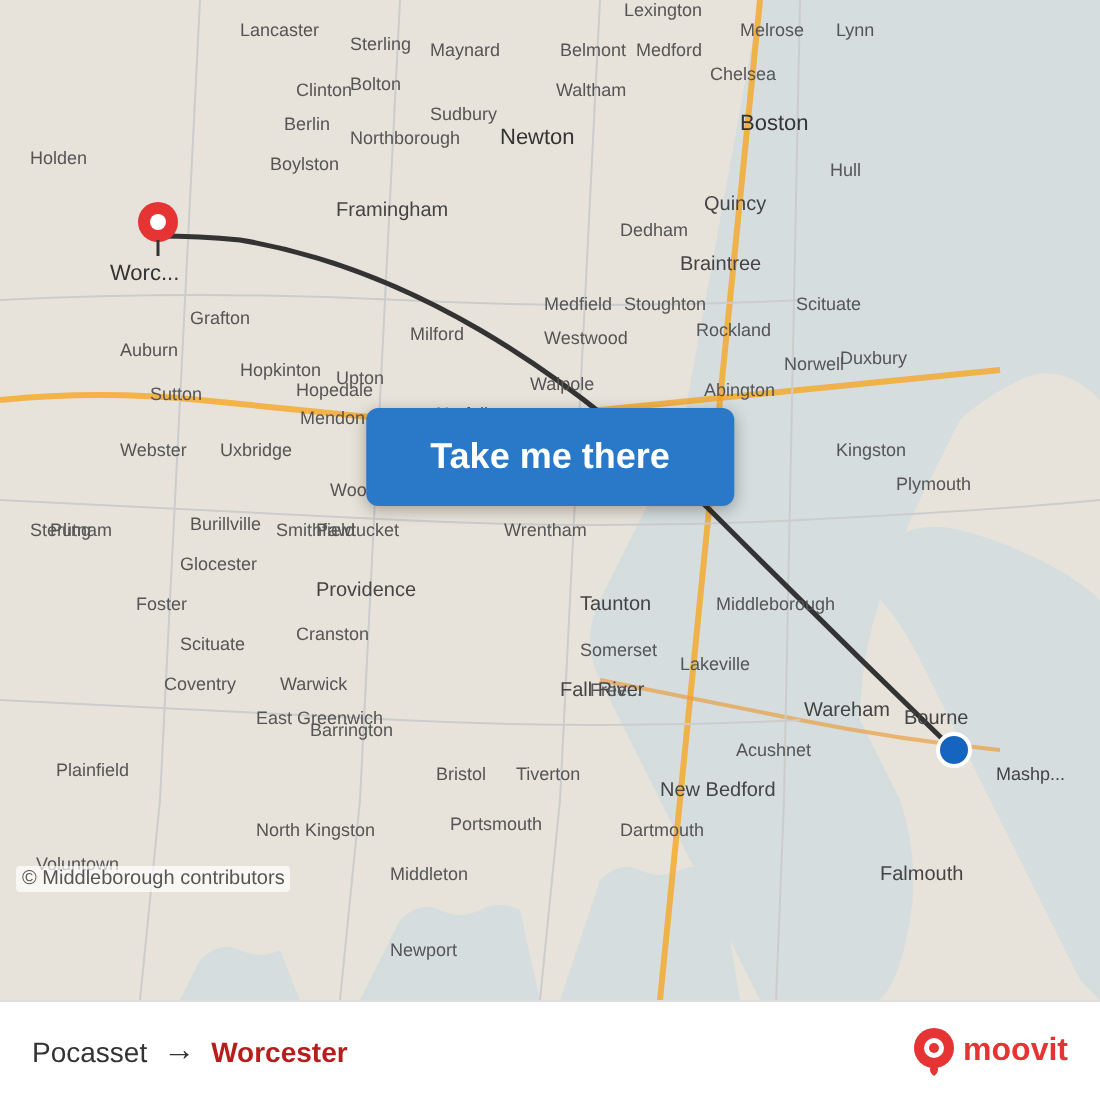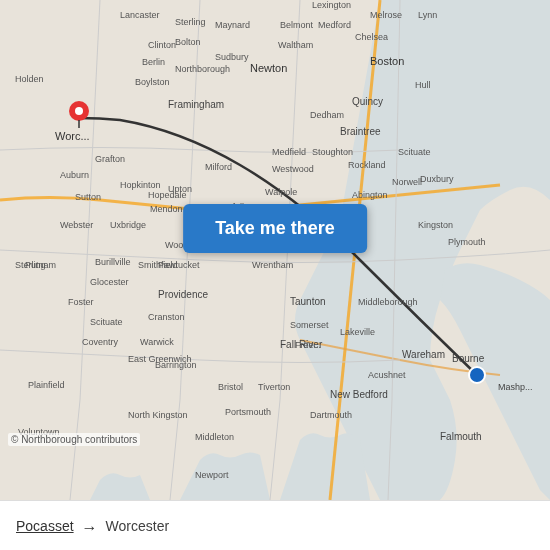--- a/index.html
+++ b/index.html
@@ -65,32 +65,31 @@
     #route-info {
       display: flex;
       align-items: center;
       gap: 8px;
     }
 
     #from-label {
       font-size: 14px;
       color: #333;
       font-weight: 500;
-      text-decoration: underline;
     }
 
     #arrow-icon {
       font-size: 16px;
       color: #333;
     }
 
     #to-label {
       font-size: 14px;
-      color: #404040;
-      font-weight: 400;
+      color: #b91c1c;
+      font-weight: 700;
     }
 
     #moovit-logo {
       display: flex;
       align-items: center;
       gap: 4px;
     }
 
     #moovit-text {
       font-size: 16px;
@@ -339,23 +338,33 @@
 
   <div class="map-pin-dest" style="left: 468px; top: 366px;">
     <svg width="18" height="18" viewBox="0 0 18 18">
       <circle cx="9" cy="9" r="8" fill="#1565c0" stroke="white" stroke-width="2"></circle>
     </svg>
   </div>
 
   <button id="take-me-there-btn">Take me there</button>
 
   <div id="attribution">
-    <span>© Northborough contributors</span>
+    <span>© Middleborough contributors</span>
   </div>
 </div>
 
 <div id="bottom-bar">
   <div id="route-info">
     <span id="from-label">Pocasset</span>
     <span id="arrow-icon">→</span>
     <span id="to-label">Worcester</span>
   </div>
+  <div id="moovit-logo">
+
+    <svg width="22" height="26" viewBox="0 0 22 26">
+      <ellipse cx="11" cy="11" rx="10" ry="10" fill="#e63333"></ellipse>
+      <path d="M11 18 Q7 22 11 25 Q15 22 11 18Z" fill="#e63333"></path>
+      <circle cx="11" cy="11" r="5" fill="white"></circle>
+      <circle cx="11" cy="11" r="2.5" fill="#e63333"></circle>
+    </svg>
+    <span id="moovit-text">moovit</span>
+  </div>
 </div>
 
 </body></html>

